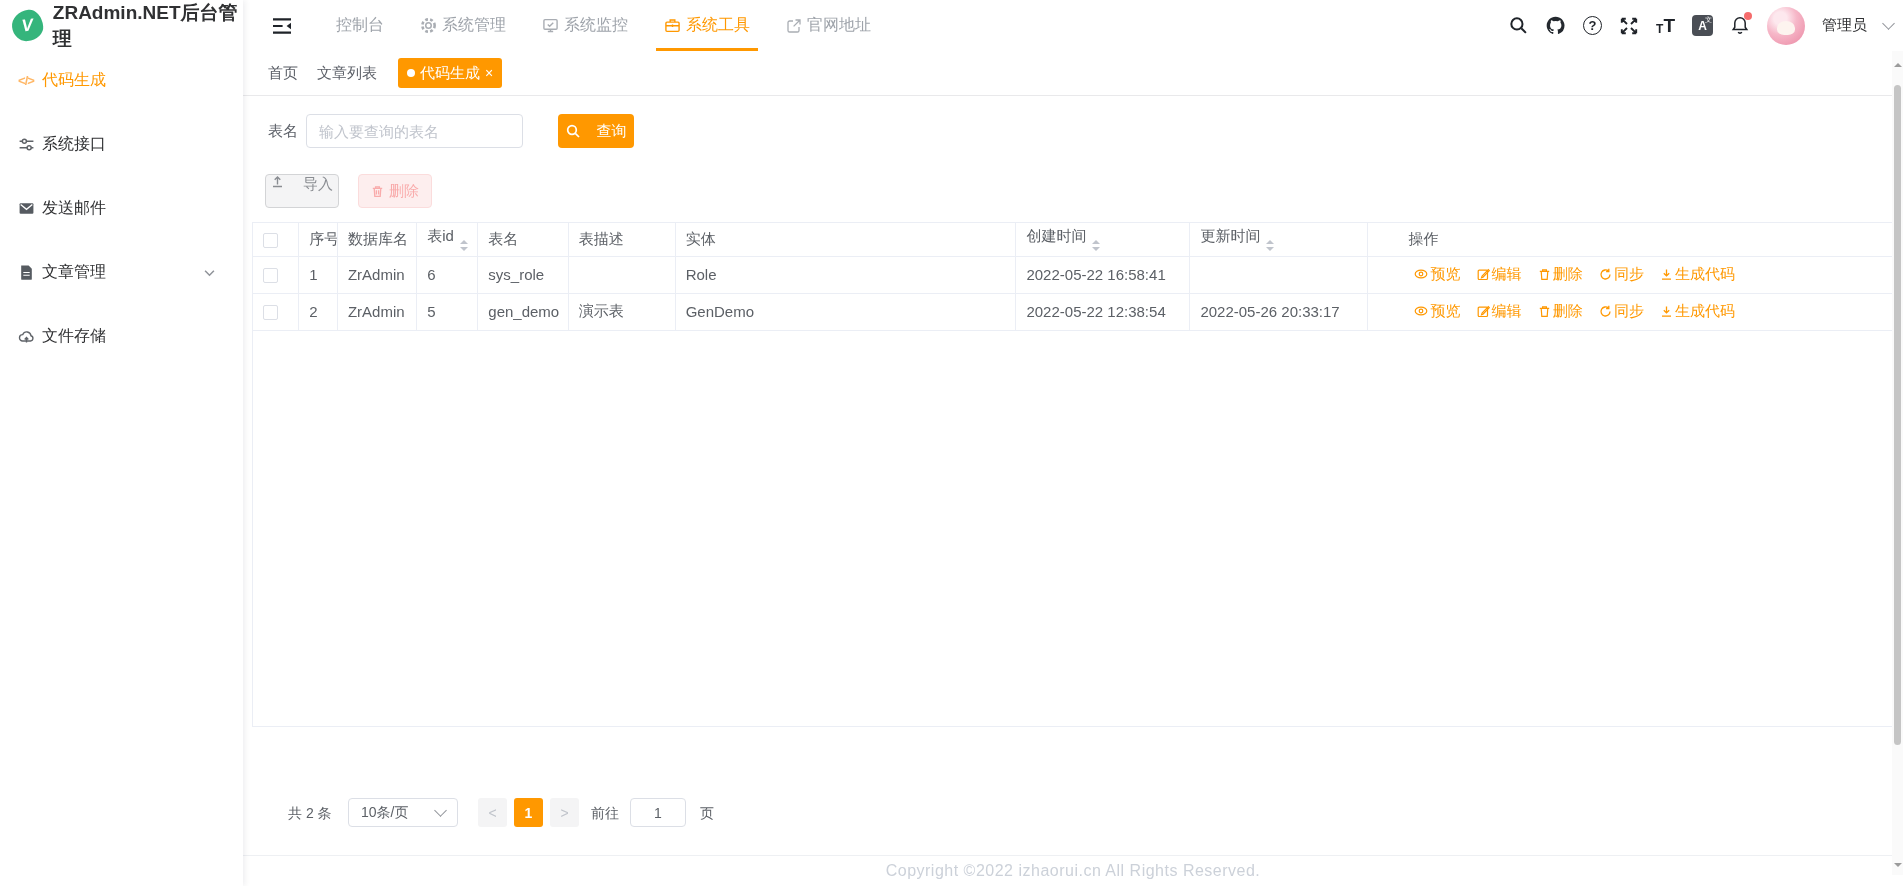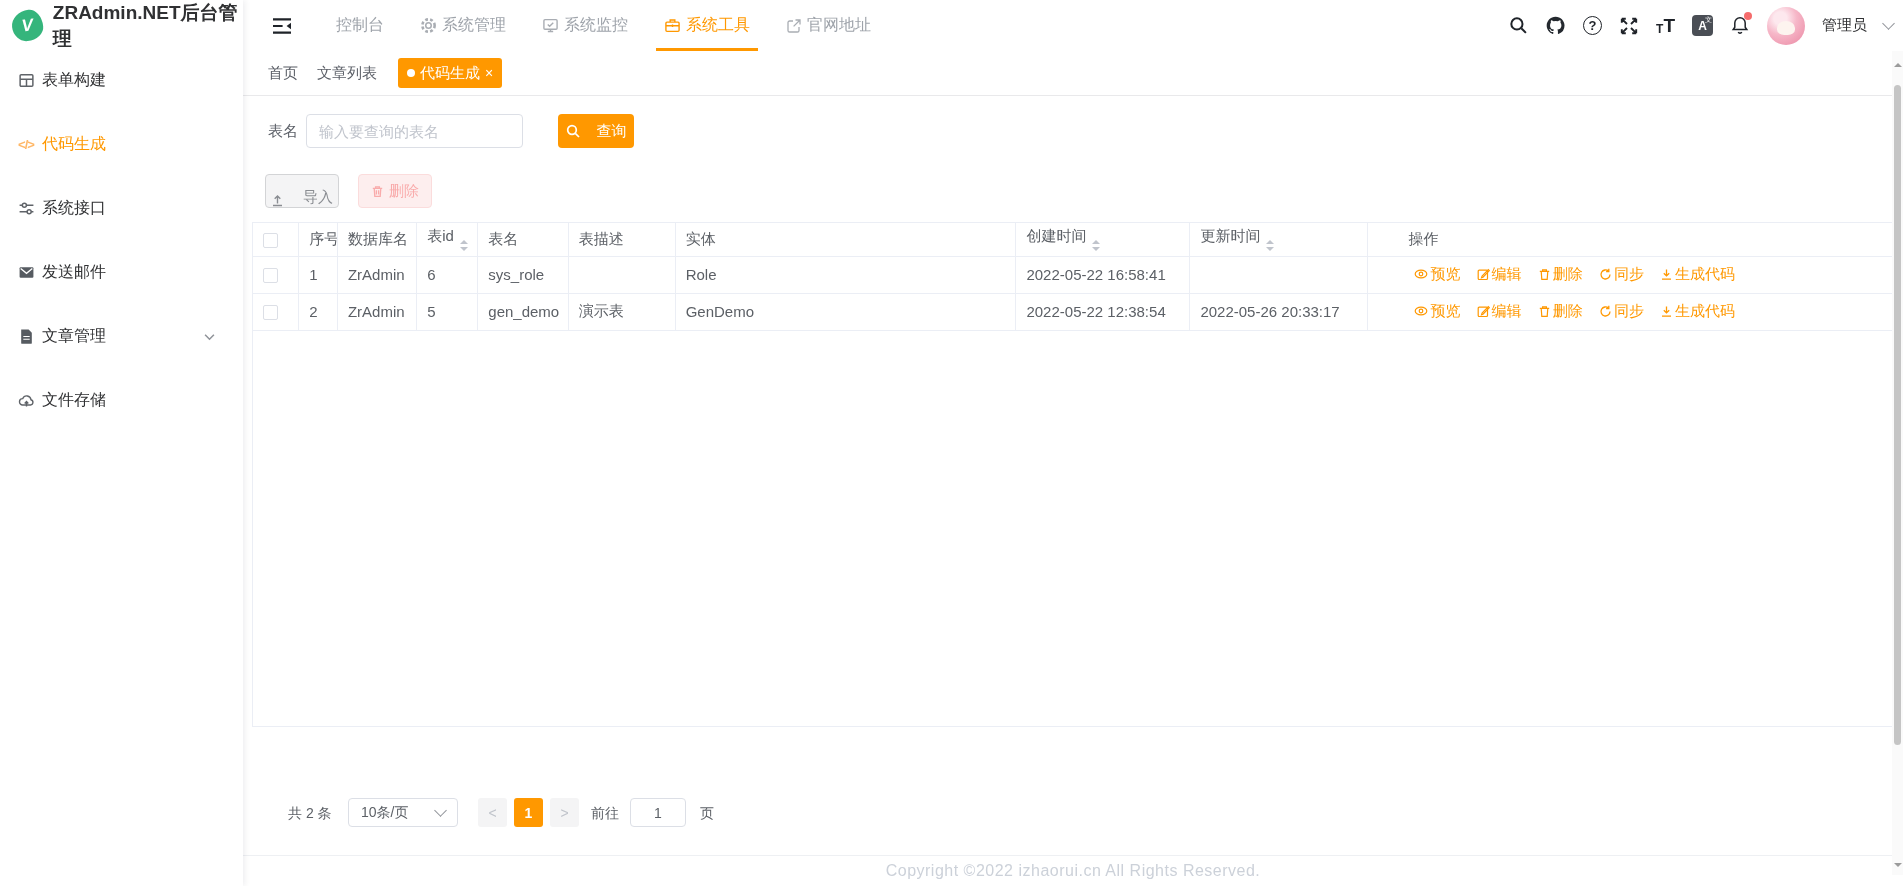--- a/index.html
+++ b/index.html
@@ -68,21 +68,21 @@
   
   .query-label { position:absolute; left:268px; top:122px; font-size:15px; color:#5a5e66; }
   .query-input { position:absolute; left:306px; top:114px; width:217px; height:34px; border:1px solid #dcdfe6; border-radius:4px;
                  padding:0 12px; font-size:15px; color:#303133; outline:none; font-family:inherit; }
   .query-input::placeholder { color:#c0c4cc; }
   .query-btn { position:absolute; left:558px; top:114px; width:76px; height:34px; background:#ff9800; border:none; border-radius:4px;
                color:#fff; font-size:15px; display:flex; align-items:center; justify-content:center; gap:17px; cursor:pointer; font-family:inherit; }
 
   
   .btn-import { position:absolute; left:265px; top:174px; width:74px; height:34px; background:#f4f4f5; border:1px solid #d3d4d6;
-                border-radius:4px; color:#8a8d92; font-size:15px; display:flex; align-items:flex-end; justify-content:center; gap:19px;
+                border-radius:4px; color:#8a8d92; font-size:15px; display:flex; align-items:flex-start; justify-content:center; gap:19px;
                 cursor:not-allowed; font-family:inherit; }
   .btn-delete { position:absolute; left:358px; top:174px; width:74px; height:34px; background:#fdeeee; border:1px solid #fbdcdc;
                 border-radius:4px; color:#f9abab; font-size:15px; display:flex; align-items:center; justify-content:center; gap:5px;
                 cursor:not-allowed; font-family:inherit; }
 
   
   .table-wrap { position:absolute; left:252px; top:222px; width:1644px; height:505px; border:1px solid #ebeef5; background:#fff; }
   table.grid { border-collapse:collapse; table-layout:fixed; width:100%; }
   table.grid th, table.grid td { border-right:1px solid #ebeef5; border-bottom:1px solid #ebeef5; font-size:15px;
                                  padding:0 10px; overflow:hidden; white-space:nowrap; text-align:left; font-weight:normal; }
@@ -144,29 +144,20 @@
 <body>
 
 <div id="app">
 
   <aside class="sidebar">
     <div class="logo-row">
       <div class="logo-blob">V</div>
       <div class="logo-title">ZRAdmin.NET后台管理</div>
     </div>
     <nav class="side-menu">
-      <div class="side-item">
-        <span class="s-icon">
-          <svg width="17" height="17" viewBox="0 0 16 16">
-              <rect x="2" y="2.5" width="12" height="11" rx="1" fill="none" stroke="currentColor" stroke-width="1.4"></rect>
-              <path d="M2 6.8h12M8 6.8v6.7" stroke="currentColor" stroke-width="1.4" fill="none"></path>
-            </svg>
-        </span>
-        <span>表单构建</span>
-      </div>
       <div class="side-item active">
         <span class="s-icon code-glyph">&lt;/&gt;</span>
         <span>代码生成</span>
       </div>
       <div class="side-item">
         <span class="s-icon">
           <svg width="17" height="17" viewBox="0 0 16 16" fill="none" stroke="currentColor" stroke-width="1.4">
               <path d="M1.5 5h13M1.5 11h13"></path>
               <circle cx="6" cy="5" r="1.9" fill="#fff"></circle>
               <circle cx="10.5" cy="11" r="1.9" fill="#fff"></circle>

